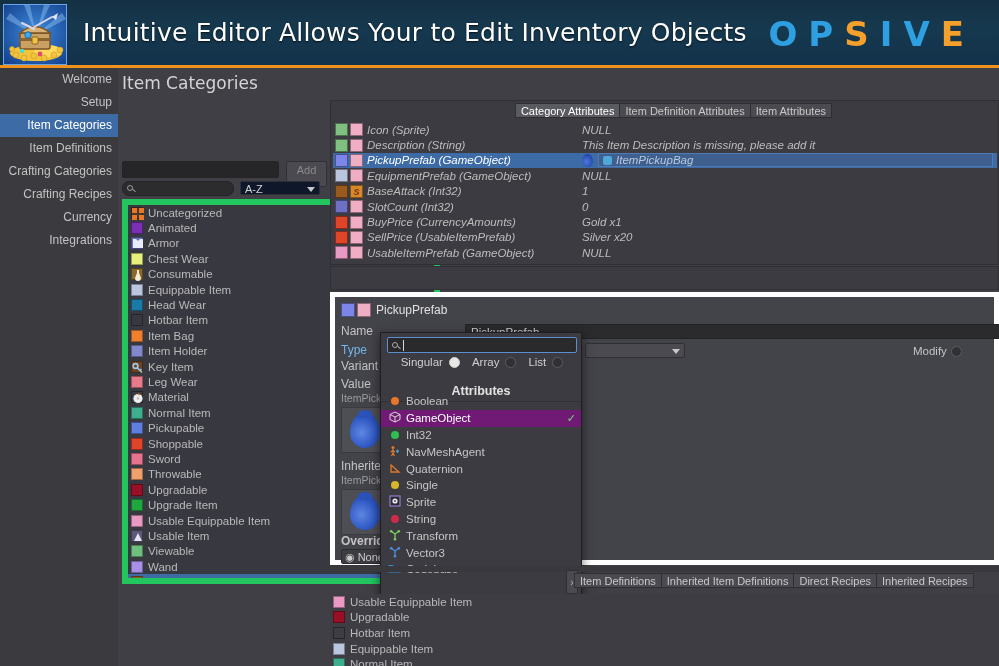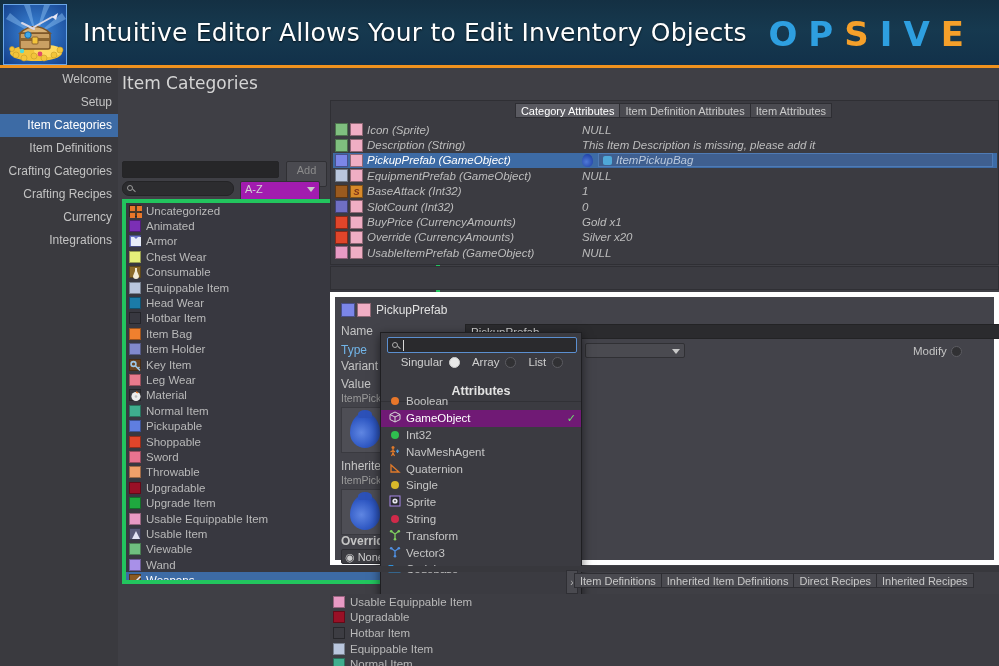--- a/index.html
+++ b/index.html
@@ -78,33 +78,33 @@
   }
   #cat-search .mag {
     position: absolute; left: 4px; top: 3px; width: 6px; height: 6px;
     border: 1.2px solid #9a9a9a; border-radius: 50%;
   }
   #cat-search .mag::after {
     content: ""; position: absolute; left: 4px; top: 4px;
     width: 4px; height: 1.2px; background: #9a9a9a; transform: rotate(45deg);
   }
   #cat-sort {
-    position: absolute; left: 118px; top: 0; width: 80px; height: 21px;
-    background: #a21caf; border: 1px solid #303034; border-radius: 2px;
+    position: absolute; left: 118px; top: 0; width: 80px; height: 14px;
+    background: #0f172a; border: 1px solid #303034; border-radius: 2px;
     color: #d2d2d2; font-size: 11px; line-height: 14px; padding-left: 4px;
   }
   #cat-sort .arrow {
     position: absolute; right: 4px; top: 5px;
     border-left: 4px solid transparent; border-right: 4px solid transparent;
     border-top: 5px solid #c8c8c8;
   }
 
   #cat-list {
     position: absolute; left: 4px; top: 131px; width: 318px; height: 385px;
-    background: #383840; border: 4px solid #22c55e; overflow: hidden;
+    background: #383840; border: 6px solid #22c55e; overflow: hidden;
   }
   .cat-row {
     height: 15.4px; display: flex; align-items: center; padding-left: 3px;
     color: #b9b9b9; font-size: 11.5px; white-space: nowrap;
   }
   .cat-row.selected { background: #3d6ba5; color: #ffffff; }
   .cat-swatch {
     width: 12px; height: 12px; margin-right: 5px; flex: 0 0 auto;
     border: 1px solid rgba(0,0,0,.35);
   }
@@ -526,21 +526,21 @@
       </div>
       <div class="attr-row">
         <span class="attr-sw" style="background: rgb(224, 69, 42);"></span>
         <span class="attr-sw2" style="background: rgb(240, 174, 196);"></span>
         <span class="attr-name">BuyPrice (CurrencyAmounts)</span>
         <span class="attr-val">Gold x1</span>
       </div>
       <div class="attr-row">
         <span class="attr-sw" style="background: rgb(224, 69, 42);"></span>
         <span class="attr-sw2" style="background: rgb(240, 174, 196);"></span>
-        <span class="attr-name">Override (CurrencyAmounts)</span>
+        <span class="attr-name">SellPrice (UsableItemPrefab)</span>
         <span class="attr-val">Silver x20</span>
       </div>
       <div class="attr-row">
         <span class="attr-sw" style="background: rgb(232, 154, 196);"></span>
         <span class="attr-sw2" style="background: rgb(240, 174, 196);"></span>
         <span class="attr-name">UsableItemPrefab (GameObject)</span>
         <span class="attr-val">NULL</span>
       </div>
     </div>
 </div>

